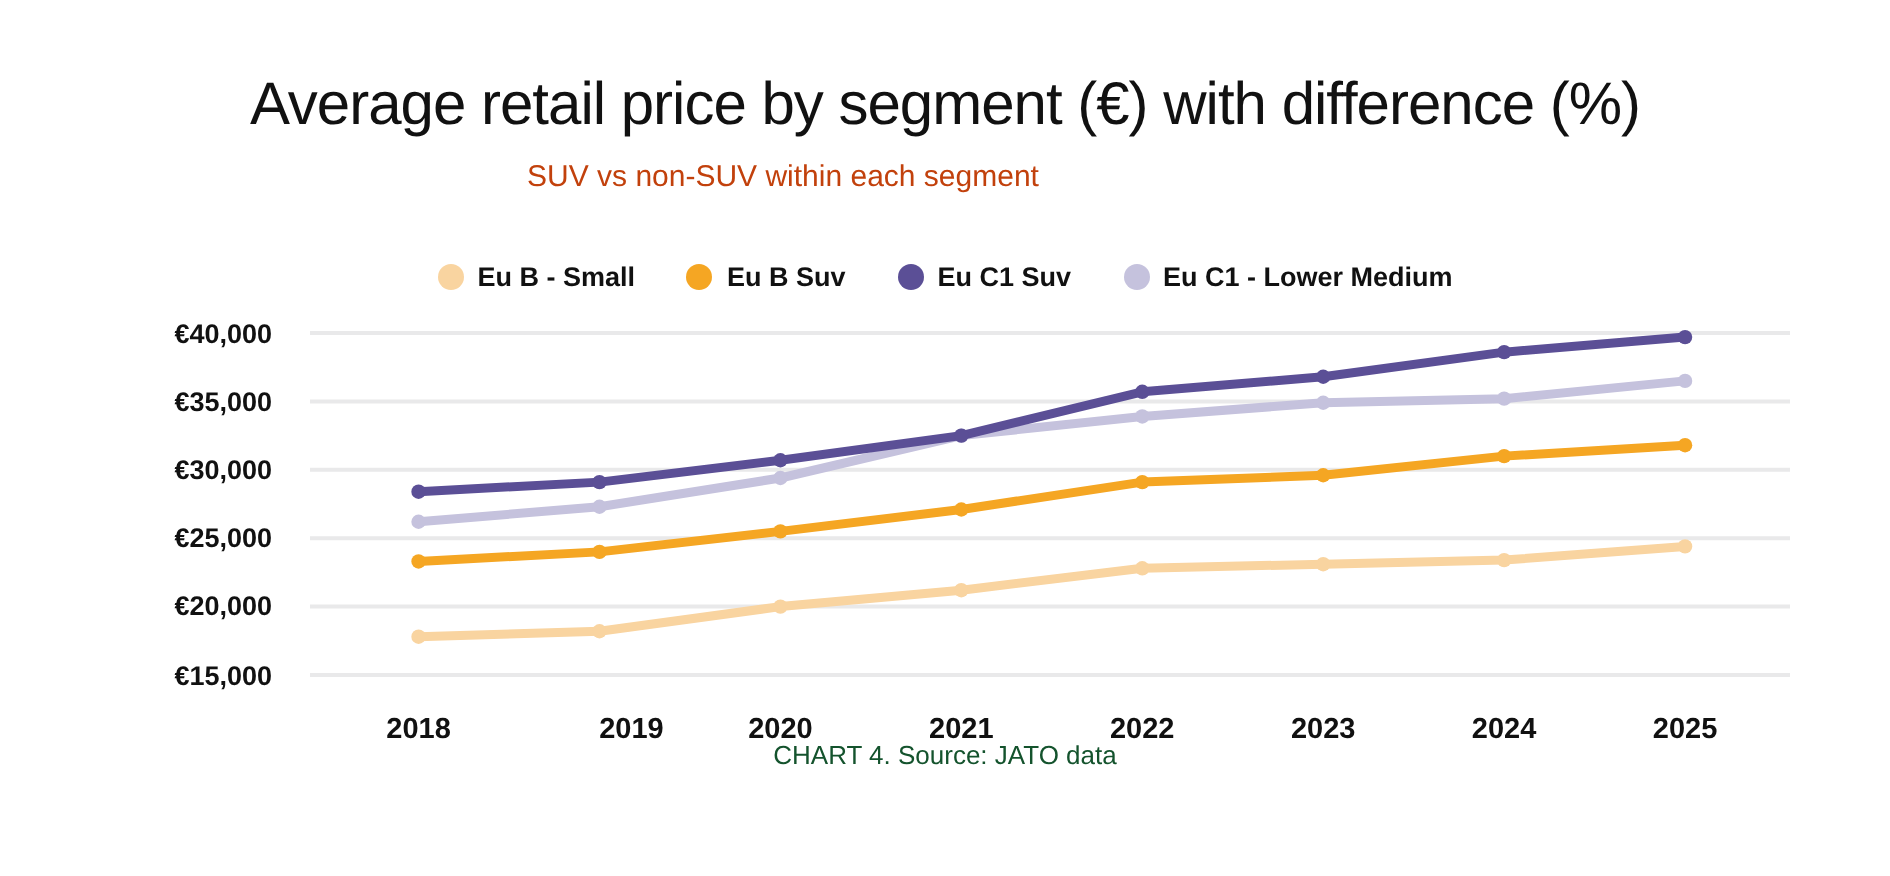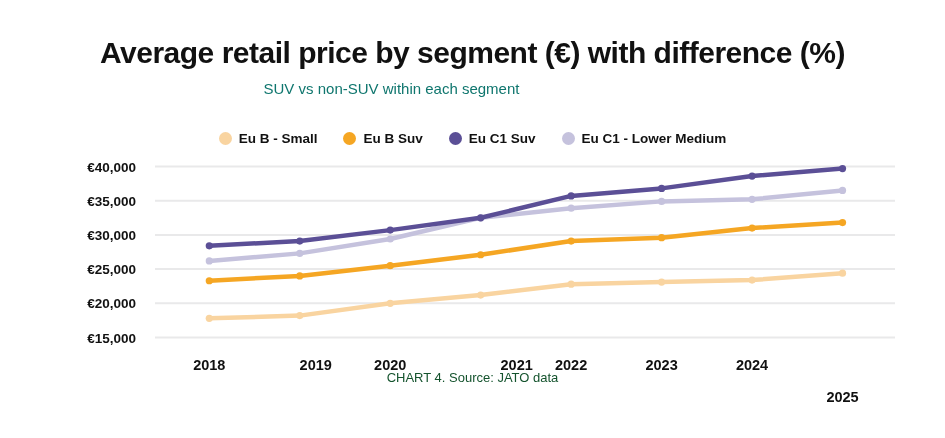--- a/index.html
+++ b/index.html
@@ -20,34 +20,34 @@
     inset: 0;
     background: #ffffff;
   }
   .chart-title {
     position: absolute;
     top: 36px;
     left: 0;
     width: 945px;
     text-align: center;
     font-size: 30px;
-    font-weight: bold;
+    font-weight: normal;
     letter-spacing: -0.5px;
     color: #111111;
     white-space: nowrap;
   }
   .chart-subtitle {
     position: absolute;
     top: 80px;
     left: 0;
     width: 783px;
     text-align: center;
     font-size: 15px;
     font-weight: normal;
-    color: #0f766e;
+    color: #c2410c;
   }
   .legend {
     position: absolute;
     top: 131px;
     left: 0;
     width: 945px;
     display: flex;
     justify-content: center;
     align-items: center;
     gap: 26px;
@@ -153,25 +153,25 @@
       <div class="ylabel" style="top: 303.3px;">€20,000</div>
       <div class="ylabel" style="top: 269.1px;">€25,000</div>
       <div class="ylabel" style="top: 234.9px;">€30,000</div>
       <div class="ylabel" style="top: 200.7px;">€35,000</div>
       <div class="ylabel" style="top: 166.5px;">€40,000</div>
     </div>
   <div class="x-axis">
       <div class="xlabel" style="left: 209.279px;">2018</div>
       <div class="xlabel" style="left: 299.743px; margin-left: 16px;">2019</div>
       <div class="xlabel" style="left: 390.208px;">2020</div>
-      <div class="xlabel" style="left: 480.672px; margin-left: 36px;">2021</div>
+      <div class="xlabel" style="left: 480.672px;">2021</div>
       <div class="xlabel" style="left: 571.137px;">2022</div>
       <div class="xlabel" style="left: 661.601px;">2023</div>
       <div class="xlabel" style="left: 752.066px;">2024</div>
-      <div class="xlabel" style="left: 842.531px; margin-top: 32px;">2025</div>
+      <div class="xlabel" style="left: 842.531px;">2025</div>
     </div>
 
   <svg class="plot" width="945" height="438" viewBox="0 0 945 438" xmlns="http://www.w3.org/2000/svg">
     <g id="gridlines">
         <line x1="155" x2="895" y1="337.5" y2="337.5" stroke="#e9e9ea" stroke-width="2"></line>
         <line x1="155" x2="895" y1="303.3" y2="303.3" stroke="#e9e9ea" stroke-width="2"></line>
         <line x1="155" x2="895" y1="269.1" y2="269.1" stroke="#e9e9ea" stroke-width="2"></line>
         <line x1="155" x2="895" y1="234.9" y2="234.9" stroke="#e9e9ea" stroke-width="2"></line>
         <line x1="155" x2="895" y1="200.7" y2="200.7" stroke="#e9e9ea" stroke-width="2"></line>
         <line x1="155" x2="895" y1="166.5" y2="166.5" stroke="#e9e9ea" stroke-width="2"></line>

